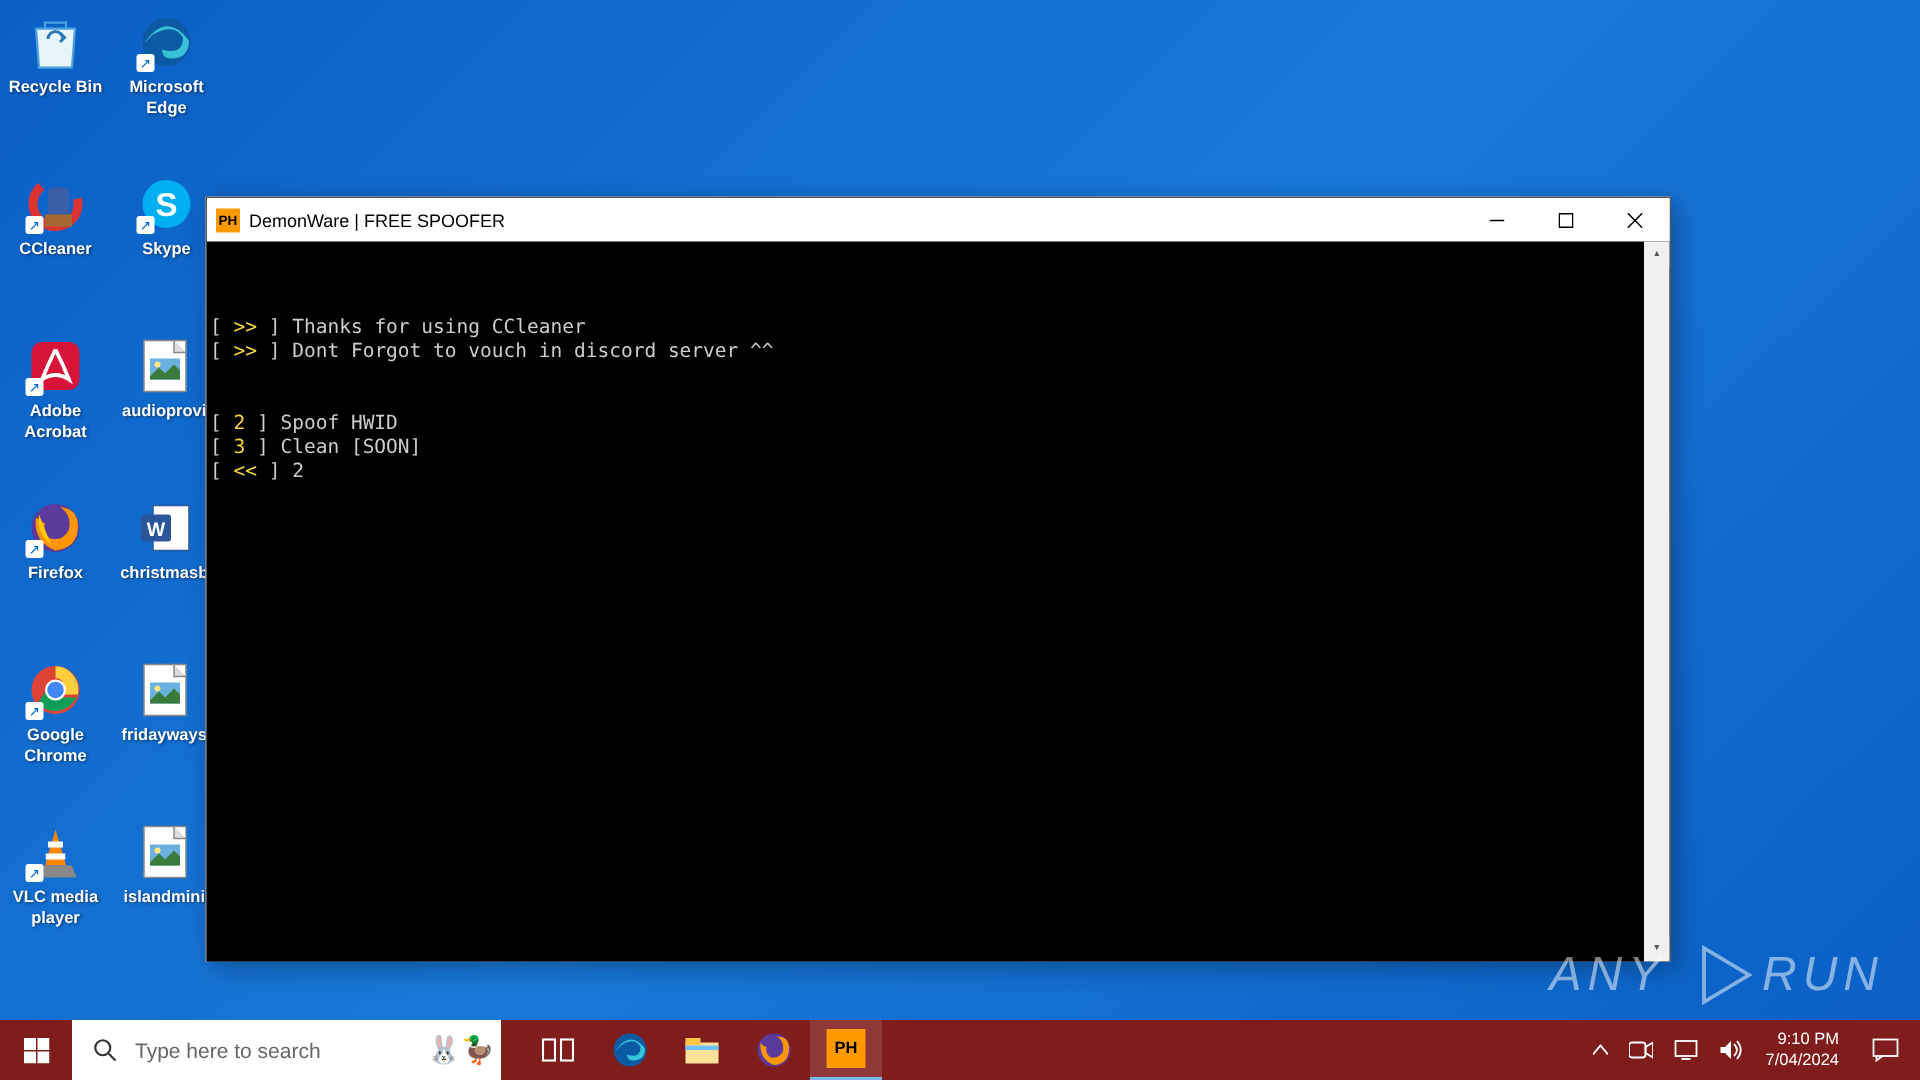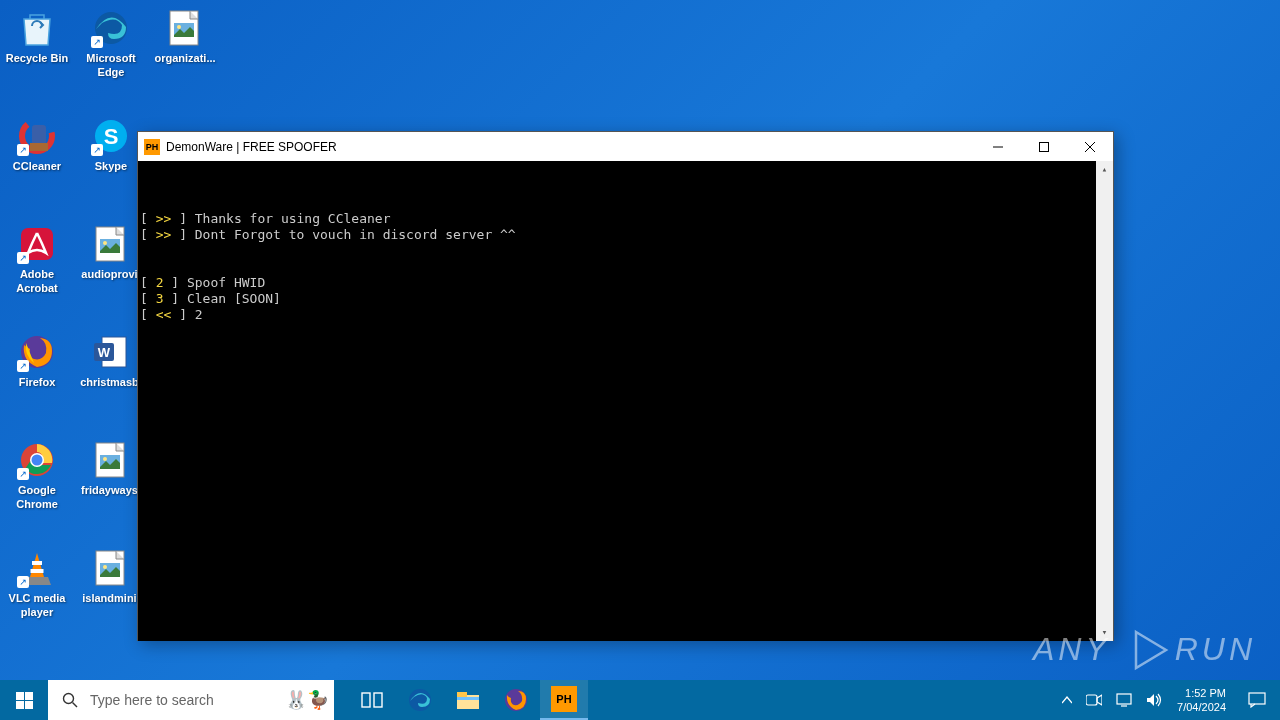--- a/index.html
+++ b/index.html
@@ -53,21 +53,21 @@
 .bracket { color: #ccc; }
 .sym { color: #f5d742; }
 .scrollbar {
   position: absolute; right: 0; top: 0; width: 17px; height: 100%;
   background: #f0f0f0;
 }
 .scroll-arrow { height: 17px; background: #f0f0f0; text-align: center; font-size: 9px; color: #555; line-height: 17px; }
 
 .taskbar {
   position: absolute; bottom: 0; left: 0; width: 100%; height: 40px;
-  background: #0369a1; display: flex; align-items: center;
+  background: #7f1d1d; display: flex; align-items: center;
 }
 .start-btn { width: 48px; height: 40px; display: flex; align-items: center; justify-content: center; }
 .search-box {
   width: 286px; height: 40px; background: #fff; display: flex; align-items: center;
   color: #666; font-size: 14px; padding-left: 14px; gap: 12px;
 }
 .search-deco { margin-left: auto; margin-right: 4px; font-size: 18px; }
 .task-icons { display: flex; height: 40px; margin-left: 14px; }
 .task-icon { width: 48px; height: 40px; display: flex; align-items: center; justify-content: center; position: relative; }
 .task-icon.active { background: rgba(255,255,255,.12); border-bottom: 2px solid #76b9ed; }
@@ -100,32 +100,20 @@
     </div>
     <div class="desktop-icon" style="left: 74px; top: 8px;">
       <div class="icon-img" style="position:relative">
         <svg width="38" height="38">
           <circle cx="19" cy="19" r="16" fill="#0c59a4"></circle>
           <path d="M4 20 Q19 -2 34 18 Q34 30 22 30 Q16 30 16 24 Q30 28 30 16 Q24 6 10 14" fill="#39c1d7"></path>
         </svg>
         <span class="shortcut-arrow">↗</span>
       </div>
       <div class="label">Microsoft Edge</div>
-    </div>
-    <div class="desktop-icon" style="left: 148px; top: 8px;">
-      <div class="icon-img" style="position:relative">
-        <svg width="38" height="38">
-          <rect x="4" y="2" width="28" height="34" fill="#fff" stroke="#888"></rect>
-          <polyline points="24,2 24,10 32,10" fill="#ddd" stroke="#888"></polyline>
-          <rect x="8" y="14" width="20" height="14" fill="#6ab0e0"></rect>
-          <circle cx="13" cy="18" r="2" fill="#ffe680"></circle>
-          <polyline points="8,26 14,20 18,24 24,18 28,22 28,28 8,28" fill="#3a7a3a"></polyline>
-        </svg>
-      </div>
-      <div class="label">organizati...</div>
     </div>
     <div class="desktop-icon" style="left: 0px; top: 116px;">
       <div class="icon-img" style="position:relative">
         <svg width="38" height="38">
           <circle cx="19" cy="19" r="15" fill="none" stroke="#d33" stroke-width="6" stroke-dasharray="60 30"></circle>
           <rect x="14" y="8" width="14" height="20" rx="3" fill="#3a5fa8"></rect>
           <rect x="12" y="26" width="18" height="8" fill="#a86832"></rect>
         </svg>
         <span class="shortcut-arrow">↗</span>
       </div>
@@ -351,21 +339,21 @@
         </svg>
     </div>
     <div class="tray-icon">
       <svg width="16" height="14">
           <polygon points="1,5 4,5 8,1 8,13 4,9 1,9" fill="#fff"></polygon>
           <path d="M10 3 Q14 7 10 11" fill="none" stroke="#fff" stroke-width="1.2"></path>
           <path d="M12 1 Q17 7 12 13" fill="none" stroke="#fff" stroke-width="1.2"></path>
         </svg>
     </div>
     <div class="tray-clock">
-      <div>1:52 PM</div>
+      <div>9:10 PM</div>
       <div>7/04/2024</div>
     </div>
     <div class="notif">
       <svg width="18" height="16">
           <rect x="1" y="1" width="16" height="11" fill="none" stroke="#fff" stroke-width="1.2"></rect>
           <polyline points="3,12 3,15 7,12" fill="none" stroke="#fff" stroke-width="1.2"></polyline>
         </svg>
     </div>
   </div>
 </div>

